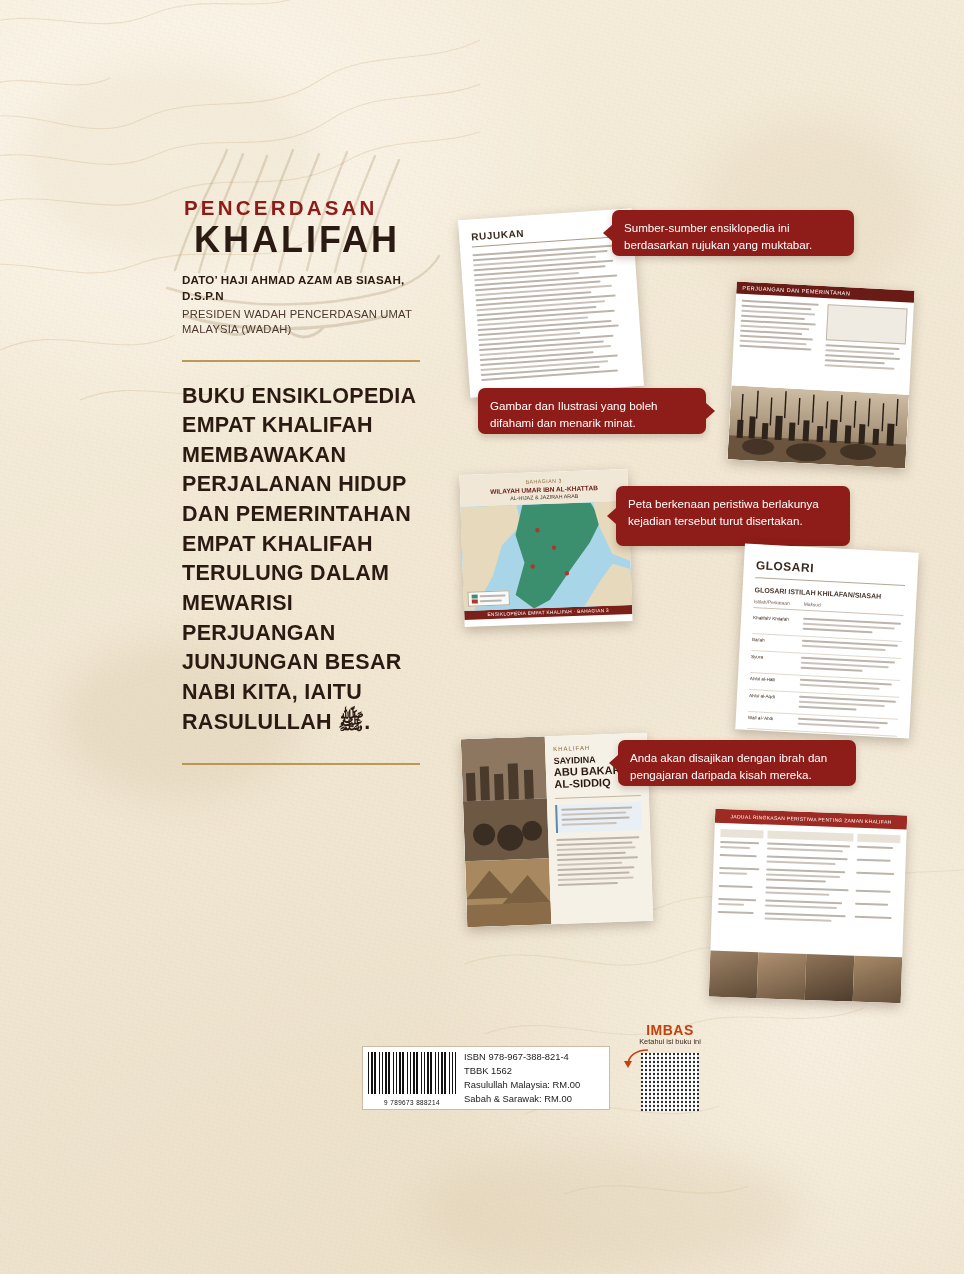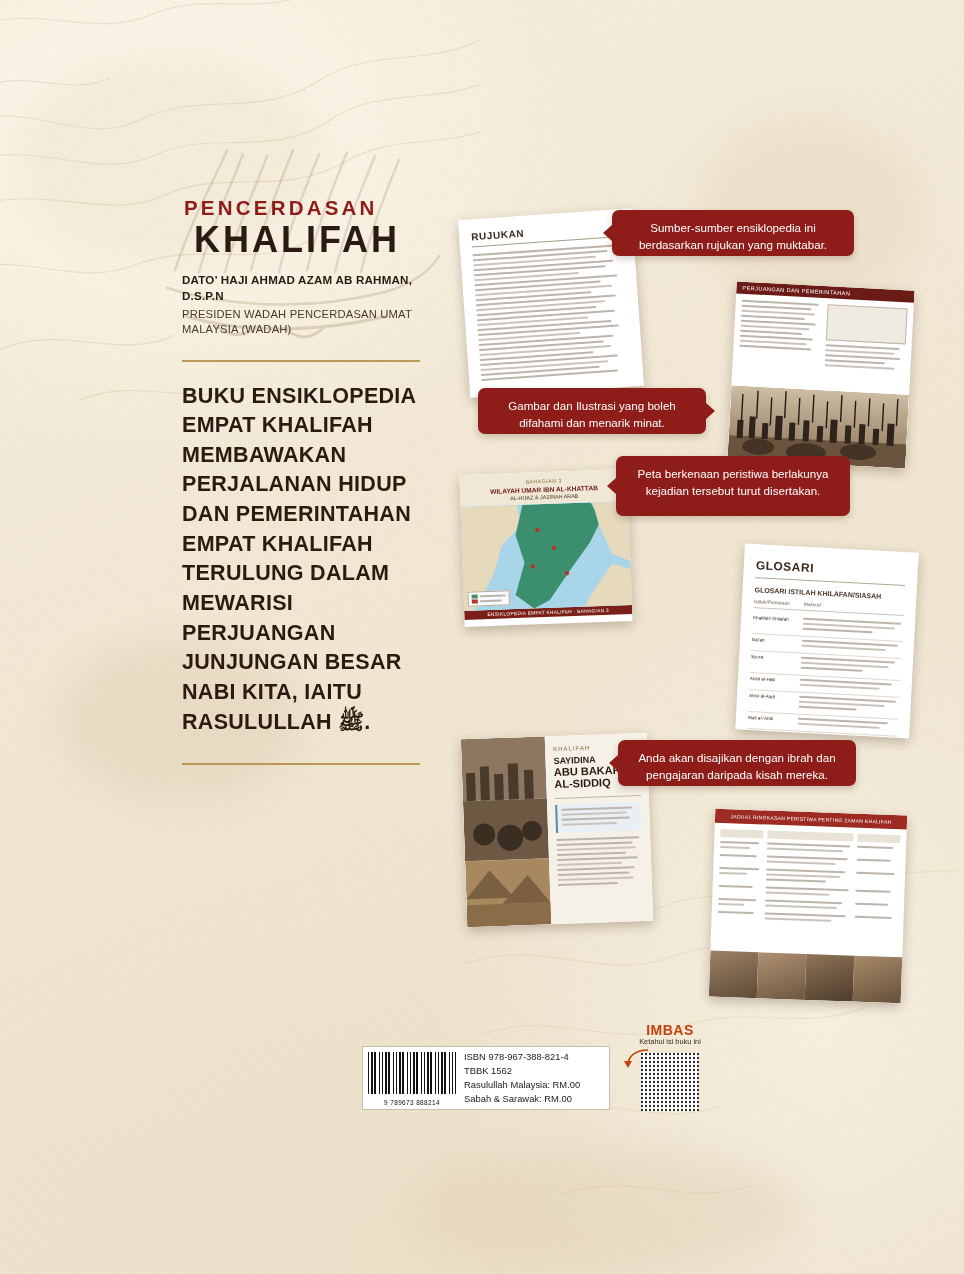--- a/index.html
+++ b/index.html
@@ -158,21 +158,21 @@
     box-shadow: 0 4px 12px rgba(60,40,20,.28);
     overflow: hidden;
   }
   .callout {
     position: absolute;
     background: #8e1c18;
     color: #fff;
     border-radius: 7px;
     font-size: 11.6px;
     line-height: 1.45;
-    text-align: center;
+    text-align: left;
     padding: 10px 12px;
     box-sizing: border-box;
     box-shadow: 0 3px 7px rgba(70,30,20,.22);
   }
   .callout .tail {
     position: absolute;
     width: 0; height: 0;
     border-style: solid;
   }
   .tail-left {
@@ -313,21 +313,21 @@
       <path d="M30,196 C80,212 160,214 232,196"></path>
       <path d="M60,205 C70,215 84,218 96,210"></path>
       <path d="M130,208 C142,220 156,220 168,208"></path>
     </g>
   </svg>
 
   <div id="left-col">
     <div class="title-ensiklopedia">PENCERDASAN</div>
     <div class="title-khalifah">KHALIFAH</div>
 
-    <div class="author">DATO’ HAJI AHMAD AZAM AB RAHMAN, D.S.P.N</div>
+    <div class="author">DATO’ HAJI AHMAD AZAM AB SIASAH, D.S.P.N</div>
     <div class="author-role">PRESIDEN WADAH PENCERDASAN UMAT MALAYSIA (WADAH)</div>
 
     <div class="divider"></div>
     <div class="headline">BUKU ENSIKLOPEDIA EMPAT KHALIFAH MEMBAWAKAN PERJALANAN HIDUP DAN PEMERINTAHAN EMPAT KHALIFAH TERULUNG DALAM MEWARISI PERJUANGAN JUNJUNGAN BESAR NABI KITA, IAITU RASULULLAH ﷺ.</div>
     <div class="divider bottom"></div>
   </div>
 
   <div class="thumb" style="left:464px;top:214px;width:174px;height:178px;transform:rotate(-4deg);">
     <div style="padding:12px 12px 0 12px;">
       <div style="font-size:10px;font-weight:bold;color:#3b2a1e;letter-spacing:.6px;">RUJUKAN</div>
@@ -471,21 +471,21 @@
           </div>
         <div style="display:flex;align-items:center;gap:2px;">
             <span style="width:6px;height:4px;background:#b4332b;display:inline-block;"></span>
             <span class="ln" style="width:22px;margin:0;"></span>
           </div>
       </div>
     </div>
     <div style="background:#7b1f19;color:#fff;font-size:4.8px;text-align:center;padding:2px;letter-spacing:.3px;">ENSIKLOPEDIA EMPAT KHALIFAH · BAHAGIAN 3</div>
   </div>
 
-  <div class="callout" style="left:616px;top:456px;width:234px;height:60px;">
+  <div class="callout" style="left:616px;top:486px;width:234px;height:60px;">
     <span class="tail tail-left"></span>
     <span>Peta berkenaan peristiwa berlakunya kejadian tersebut turut disertakan.</span>
   </div>
 
   <div class="thumb" style="left:740px;top:548px;width:174px;height:186px;transform:rotate(3deg);">
     <div style="padding:14px 12px 0 12px;">
       <div style="font-size:12px;font-weight:bold;color:#3b2a1e;letter-spacing:.5px;">GLOSARI</div>
       <div style="height:1px;background:#b3a693;margin:5px 0 8px 0;"></div>
       <div style="font-size:7px;font-weight:bold;color:#4a382c;margin-bottom:6px;">GLOSARI ISTILAH KHILAFAN/SIASAH</div>
       <div style="display:flex;gap:6px;border-bottom:1px solid #ccc2b4;padding-bottom:3px;margin-bottom:4px;">

